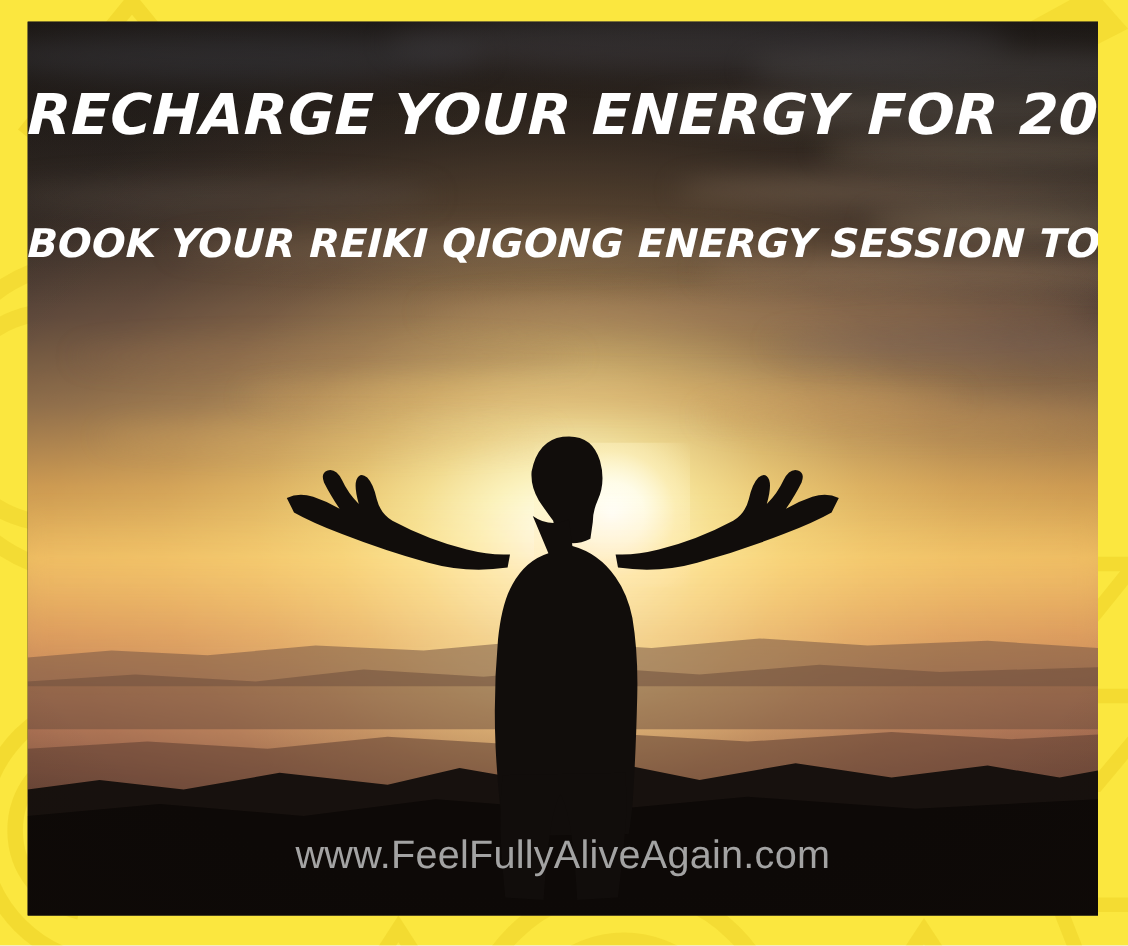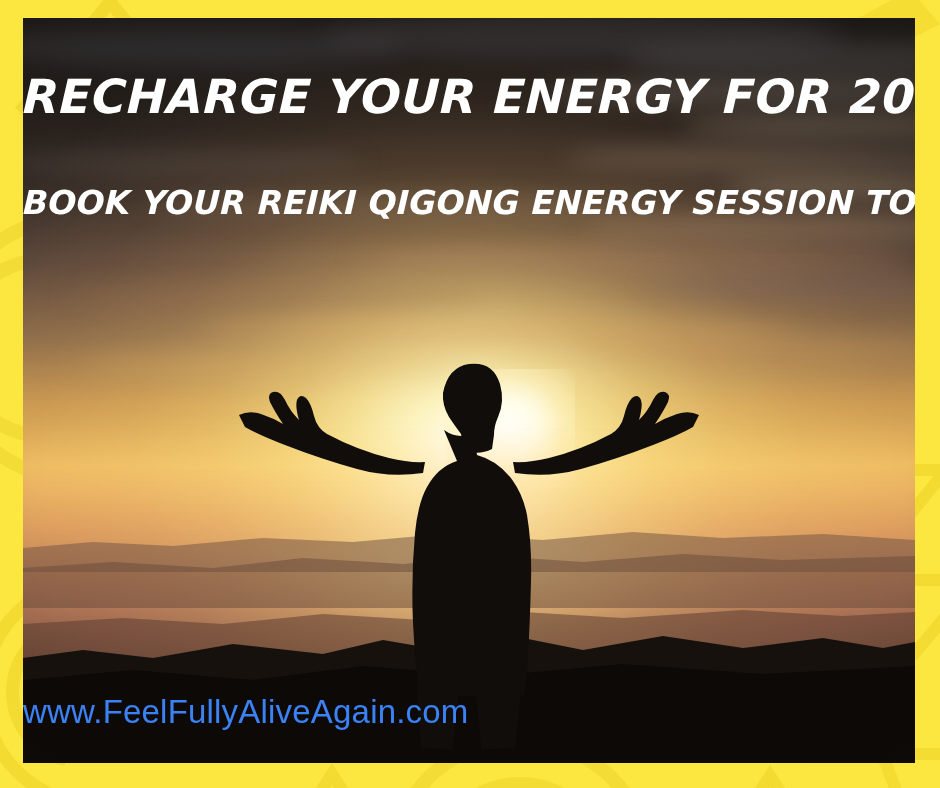--- a/index.html
+++ b/index.html
@@ -164,21 +164,22 @@
     font-weight: 700;
     font-style: italic;
     font-family: "DejaVu Sans", sans-serif;
     transform: skewX(-2deg);
     white-space: nowrap;
   }
   .website {
     position: absolute;
     left: 0; right: 0;
     bottom: 32px;
-    color: #3b82f6;
+    text-align: center;
+    color: #a3a3a3;
     font-size: 33px;
     font-weight: 400;
     letter-spacing: 0.2px;
     font-family: "Liberation Sans", sans-serif;
     white-space: nowrap;
   }
 </style>
 </head>
 <body>
 

